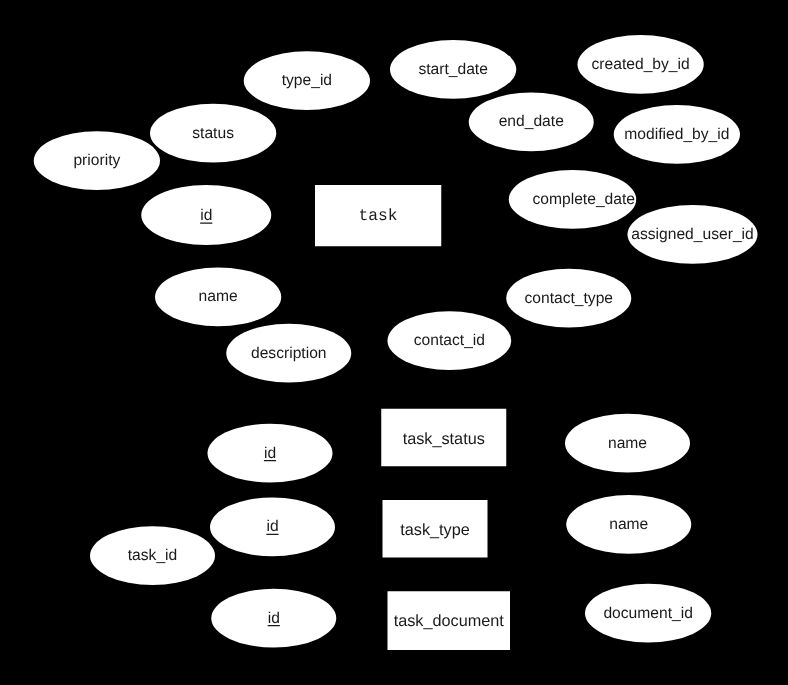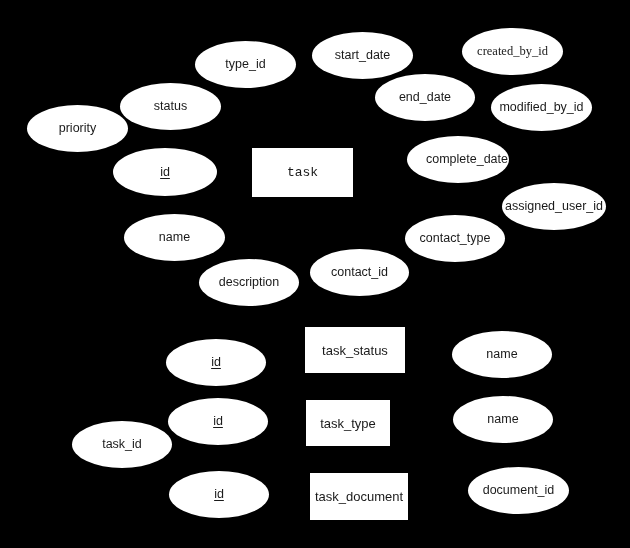--- a/index.html
+++ b/index.html
@@ -71,39 +71,39 @@
   </div>
   <div class="node attribute" style="left:195px; top:41px; width:101px; height:47px;">
     <span class="lbl">type_id</span>
   </div>
   <div class="node attribute" style="left:312px; top:32px; width:101px; height:47px;">
     <span class="lbl">start_date</span>
   </div>
   <div class="node attribute" style="left:375px; top:74px; width:100px; height:47px;">
     <span class="lbl">end_date</span>
   </div>
-  <div class="node attribute" style="left:462px; top:28px; width:101px; height:47px;font-family:Liberation Serif, serif;">
+  <div class="node attribute" style="left:462px; top:28px; width:101px; height:47px;">
     <span class="lbl">created_by_id</span>
   </div>
   <div class="node attribute" style="left:491px; top:84px; width:101px; height:47px;">
     <span class="lbl">modified_by_id</span>
   </div>
   <div class="node attribute key" style="left:113px; top:148px; width:104px; height:48px;">
     <span class="lbl">id</span>
   </div>
   <div class="node attribute" style="left:407px; top:136px; width:102px; height:47px;justify-content:flex-end;">
     <span class="lbl">complete_date</span>
   </div>
-  <div class="node attribute" style="left:502px; top:183px; width:104px; height:47px;">
+  <div class="node attribute" style="left:502px; top:164px; width:104px; height:47px;">
     <span class="lbl">assigned_user_id</span>
   </div>
   <div class="node attribute" style="left:124px; top:214px; width:101px; height:47px;">
     <span class="lbl">name</span>
   </div>
-  <div class="node attribute" style="left:199px; top:259px; width:100px; height:47px;text-align:center;">
+  <div class="node attribute" style="left:181px; top:259px; width:100px; height:47px;text-align:center;">
     <span class="lbl">description</span>
   </div>
   <div class="node attribute" style="left:310px; top:249px; width:99px; height:47px;">
     <span class="lbl">contact_id</span>
   </div>
   <div class="node attribute" style="left:405px; top:215px; width:100px; height:47px;">
     <span class="lbl">contact_type</span>
   </div>
   <div class="node attribute key" style="left:166px; top:339px; width:100px; height:47px;">
     <span class="lbl">id</span>

